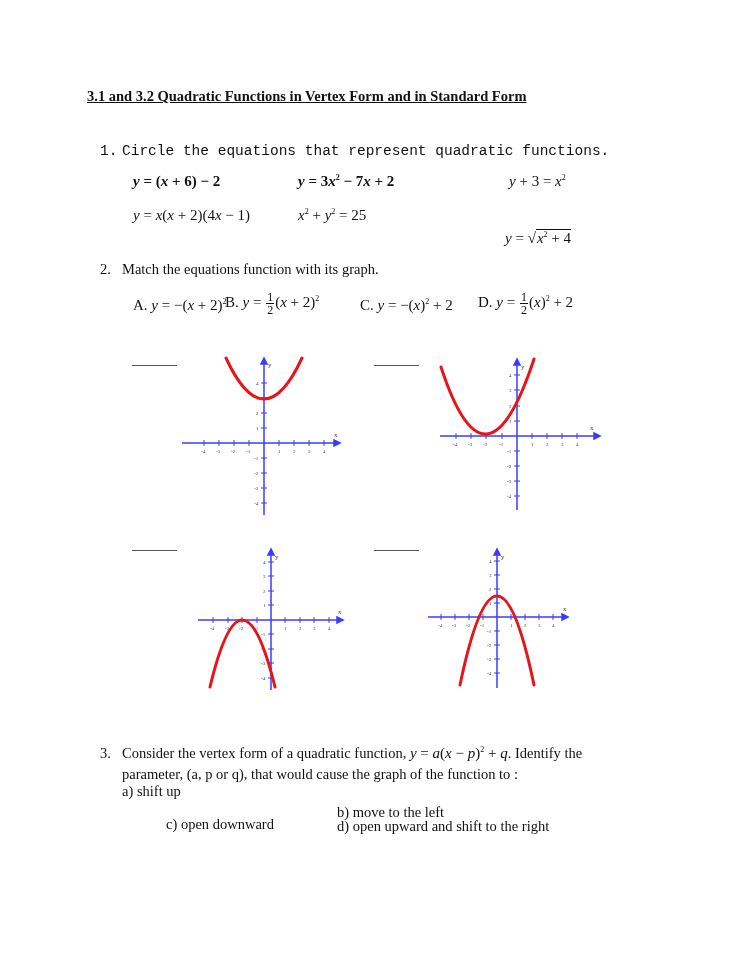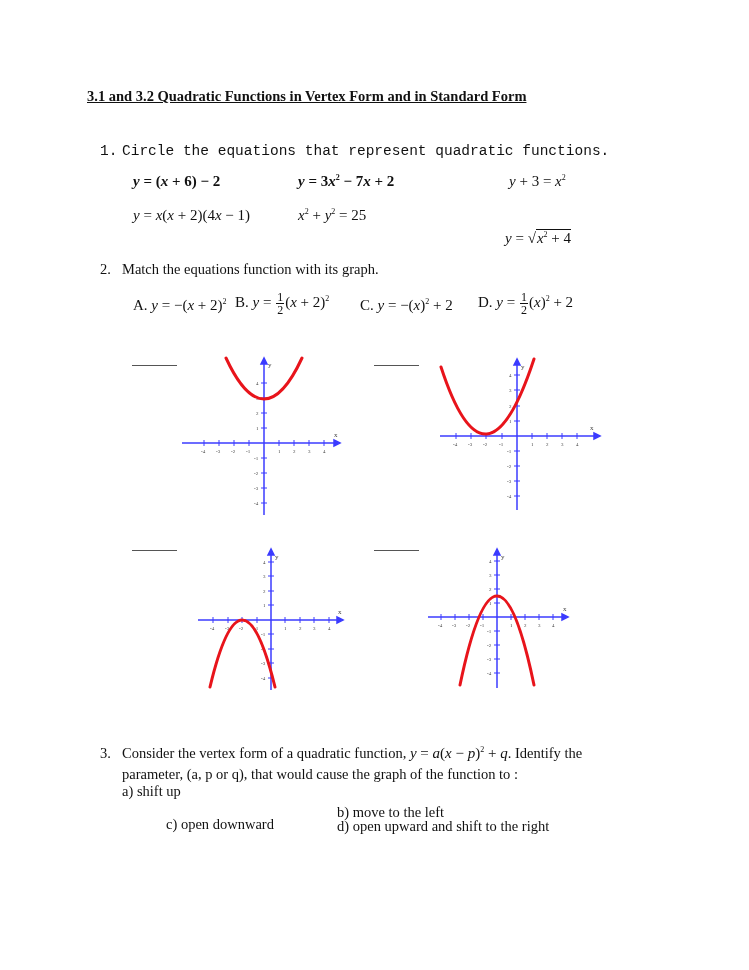--- a/index.html
+++ b/index.html
@@ -34,21 +34,21 @@
 
 <div class="abs math" style="left:133px; top:207px;">y<span class="up"> = </span>x<span class="up">(</span>x<span class="up"> + 2)(4</span>x<span class="up"> − 1)</span></div>
 <div class="abs math" style="left:298px; top:207px;">x<sup class="up">2</sup><span class="up"> + </span>y<sup class="up">2</sup><span class="up"> = 25</span></div>
 <div class="abs math" style="left:505px; top:207px;margin-top:23px;">y<span class="up"> = √</span><span class="sqrt">x<sup class="up">2</sup><span class="up"> + 4</span></span></div>
 
 <div class="abs q" style="left:100px; top:261px;">
   <span class="num">2.</span><span>Match the equations function with its graph.</span>
 </div>
 
 <div class="abs math" style="left:133px; top:297px;"><span class="up">A.  </span>y<span class="up"> = −(</span>x<span class="up"> + 2)</span><sup class="up">2</sup></div>
-<div class="abs math" style="left:235px; top:291px;"><span class="up">B.  </span>y<span class="up"> = </span><span class="frac"><span class="n">1</span><span class="d">2</span></span><span class="up">(</span>x<span class="up"> + 2)</span><sup class="up">2</sup></div>
+<div class="abs math" style="left:225px; top:291px;"><span class="up">B.  </span>y<span class="up"> = </span><span class="frac"><span class="n">1</span><span class="d">2</span></span><span class="up">(</span>x<span class="up"> + 2)</span><sup class="up">2</sup></div>
 <div class="abs math" style="left:360px; top:297px;text-align:center;"><span class="up">C.  </span>y<span class="up"> = −(</span>x<span class="up">)</span><sup class="up">2</sup><span class="up"> + 2</span></div>
 <div class="abs math" style="left:478px; top:291px;"><span class="up">D.  </span>y<span class="up"> = </span><span class="frac"><span class="n">1</span><span class="d">2</span></span><span class="up">(</span>x<span class="up">)</span><sup class="up">2</sup><span class="up"> + 2</span></div>
 
 <div class="blank" style="left:132px; top:365px;"></div>
 <div class="blank" style="left:374px; top:365px;"></div>
 <div class="blank" style="left:132px; top:550px;"></div>
 <div class="blank" style="left:374px; top:550px;"></div>
 
 <svg class="graph" style="left:176px; top:355px;" width="170" height="160" viewBox="176 355 170 160">
   <g stroke="#3b3bff" stroke-width="1.5" fill="#3b3bff">

